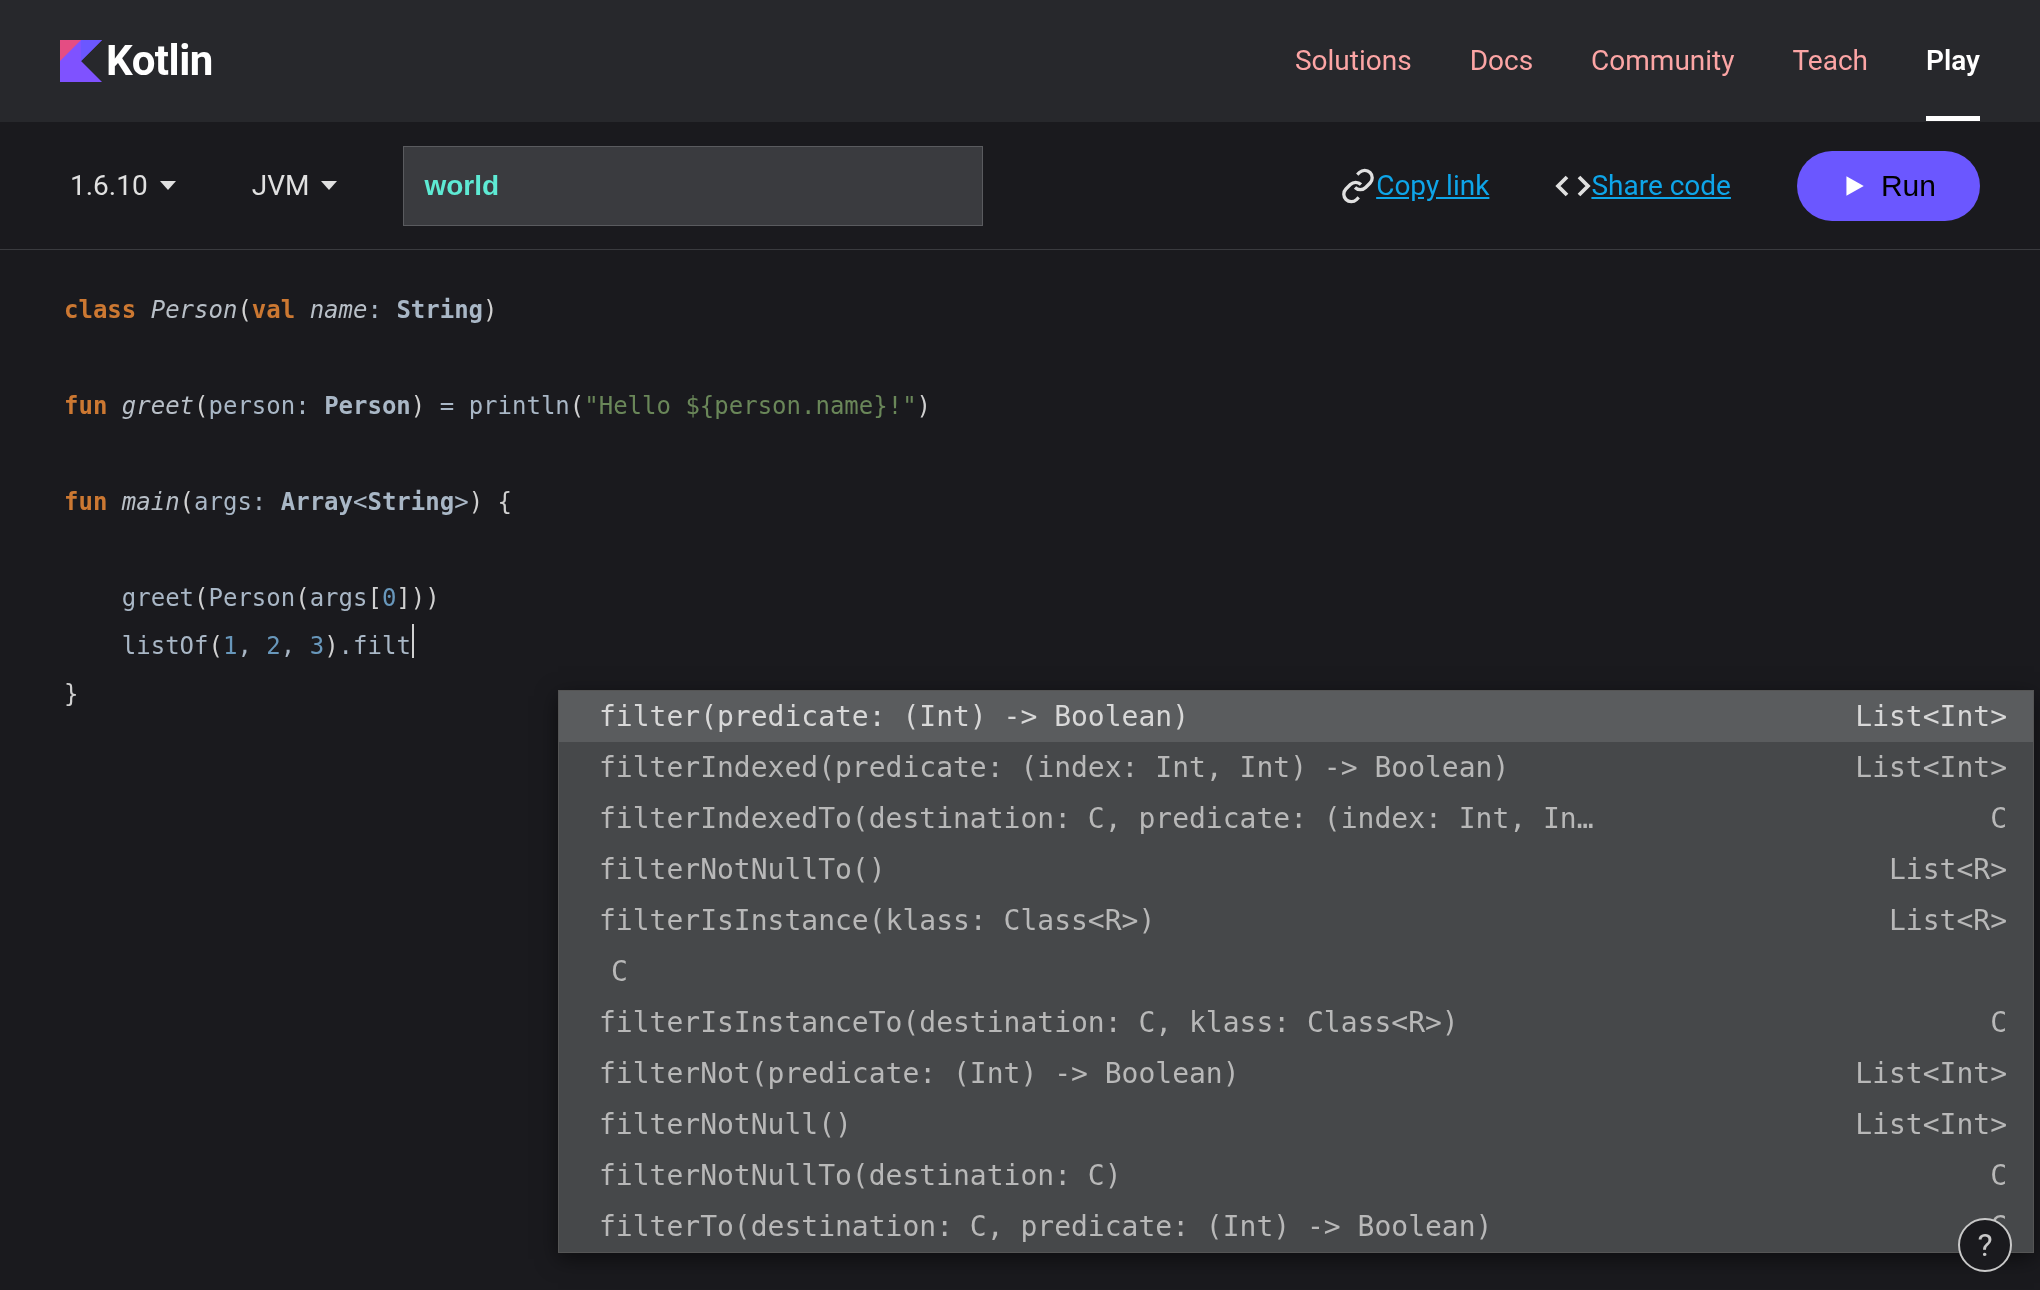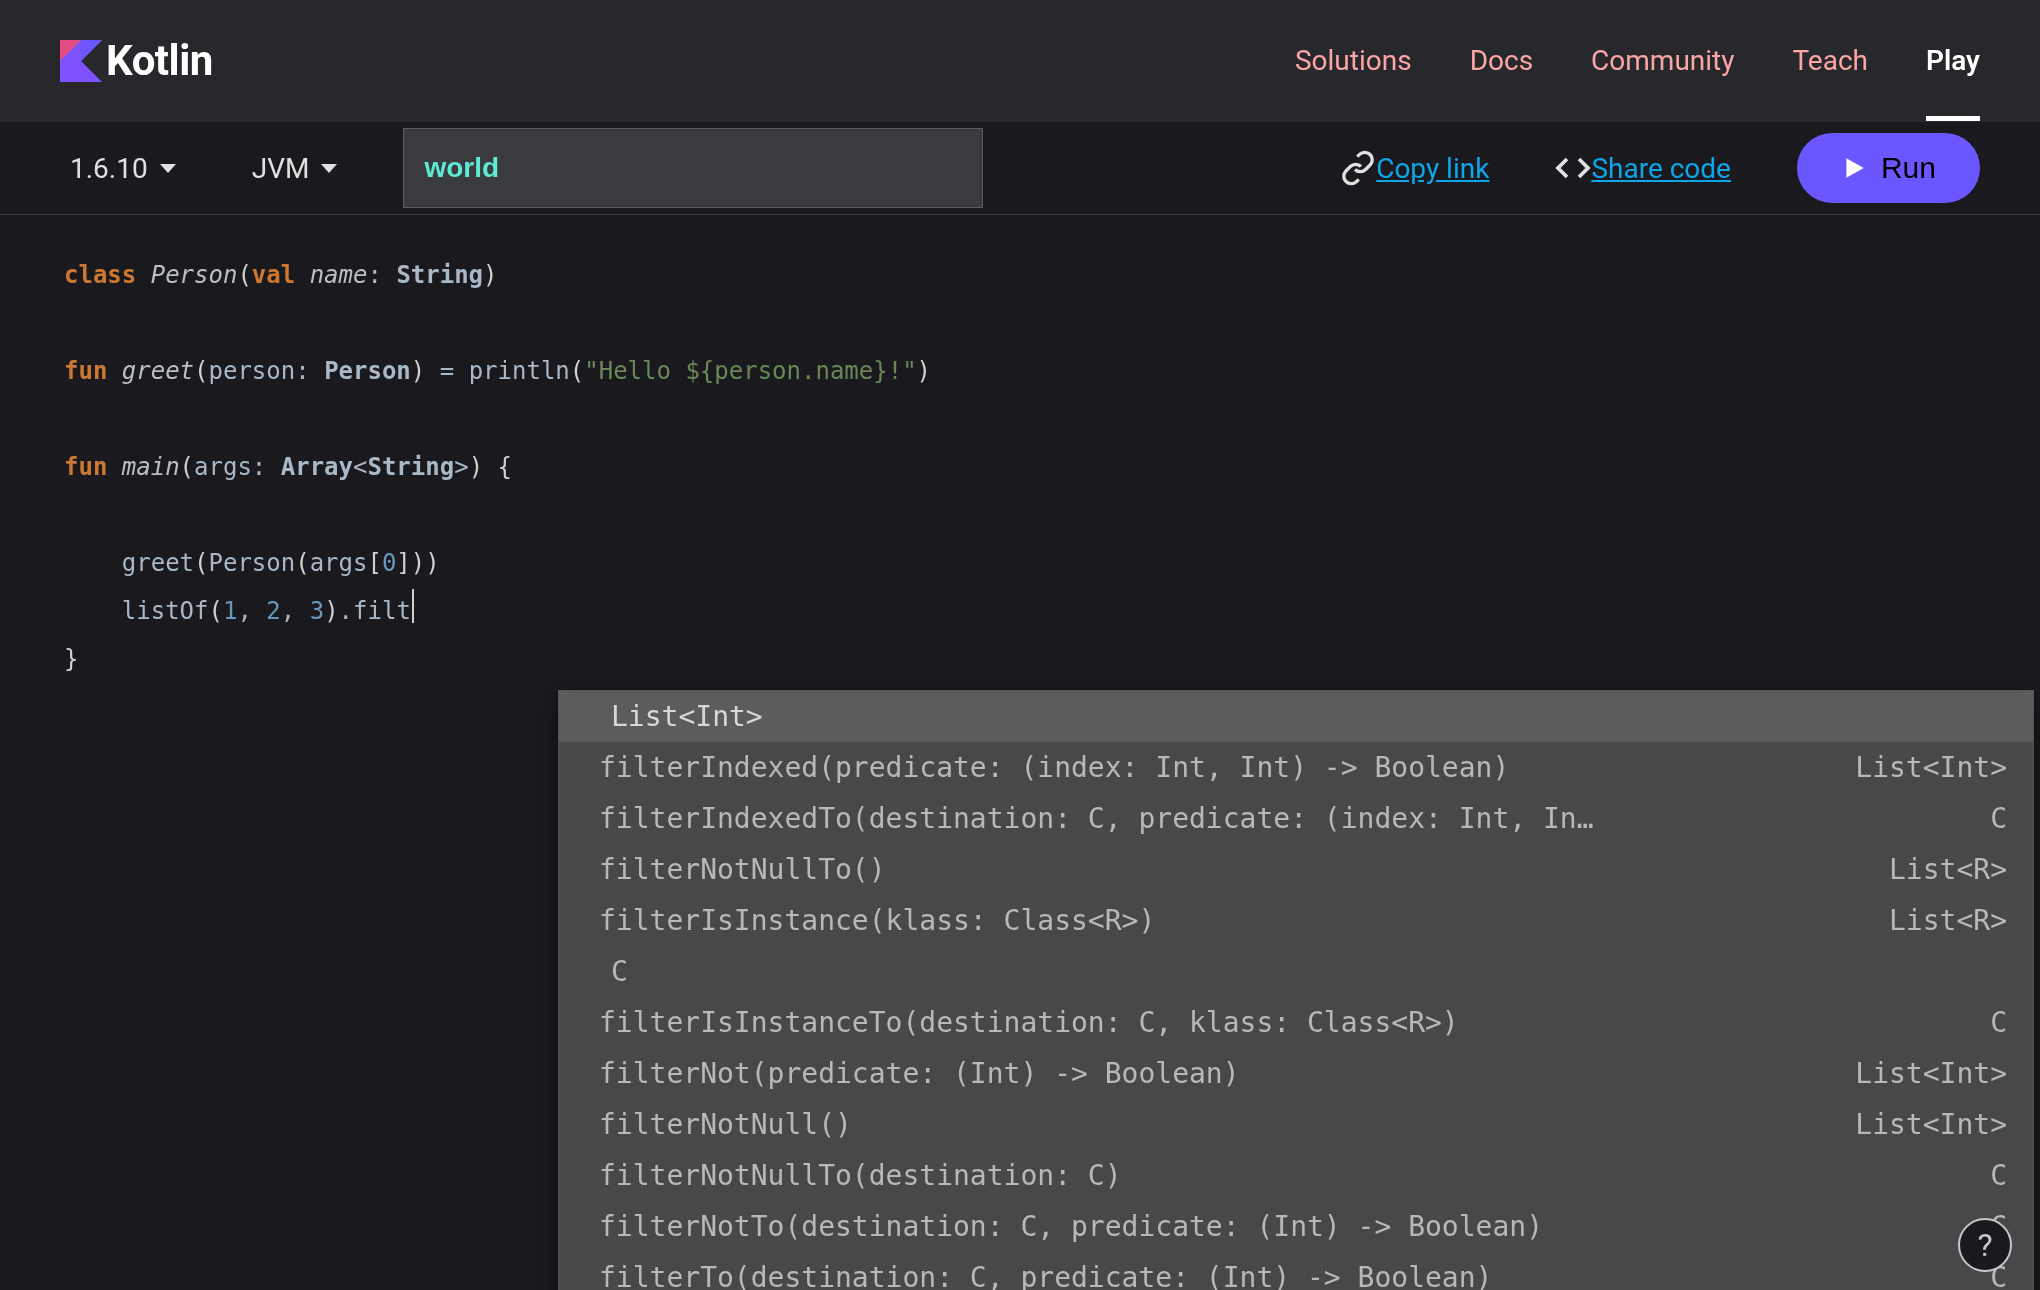--- a/index.html
+++ b/index.html
@@ -62,21 +62,21 @@
     bottom: -44px;
     height: 5px;
     background: #ffffff;
   }
 
   
   .toolbar {
     display: flex;
     align-items: center;
     padding: 0 60px;
-    height: 93px;
+    height: 128px;
     gap: 26px;
     border-bottom: 1px solid #3a3b3f;
   }
   .dropdown {
     display: flex;
     align-items: center;
     gap: 12px;
     font-size: 28px;
     color: #e0e0e0;
     cursor: pointer;
@@ -259,20 +259,21 @@
 <span class="kw-orange">fun</span> <span class="name-it">greet</span><span class="paren">(</span><span class="fname">person</span><span class="pun">: </span><span class="type">Person</span><span class="paren">)</span> <span class="pun">=</span> <span class="fname">println</span><span class="paren">(</span><span class="str">"Hello </span><span class="str-lt">${person.name}</span><span class="str">!"</span><span class="paren">)</span>
 
 <span class="kw-orange">fun</span> <span class="name-it">main</span><span class="paren">(</span><span class="fname">args</span><span class="pun">: </span><span class="type">Array</span><span class="pun">&lt;</span><span class="type">String</span><span class="pun">&gt;</span><span class="paren">)</span> <span class="paren">{</span>
 
     <span class="fname">greet</span><span class="paren">(</span><span class="fname">Person</span><span class="paren">(</span><span class="fname">args</span><span class="paren">[</span><span class="num">0</span><span class="paren">]</span><span class="paren">)</span><span class="paren">)</span>
     <span class="fname">listOf</span><span class="paren">(</span><span class="num">1</span><span class="pun">, </span><span class="num">2</span><span class="pun">, </span><span class="num">3</span><span class="paren">)</span><span class="pun">.</span><span class="fname">filt</span><span class="cursor-bar"></span>
 <span class="paren">}</span></div>
 
 <div class="autocomplete" id="ac">
     <div class="ac-row selected">
+      <span class="sig">filter(predicate: (Int) -&gt; Boolean)</span>
       <span class="ret">List&lt;Int&gt;</span>
     </div>
     <div class="ac-row">
       <span class="sig">filterIndexed(predicate: (index: Int, Int) -&gt; Boolean)</span>
       <span class="ret">List&lt;Int&gt;</span>
     </div>
     <div class="ac-row">
       <span class="sig">filterIndexedTo(destination: C, predicate: (index: Int, In…</span>
       <span class="ret">C</span>
     </div>
@@ -297,22 +298,18 @@
     </div>
     <div class="ac-row">
       <span class="sig">filterNotNull()</span>
       <span class="ret">List&lt;Int&gt;</span>
     </div>
     <div class="ac-row">
       <span class="sig">filterNotNullTo(destination: C)</span>
       <span class="ret">C</span>
     </div>
     <div class="ac-row">
-      <span class="sig">filterNotTo(destination: C, predicate: (Int) -&gt; Boolean)</span>
-      <span class="ret">C</span>
-    </div>
-    <div class="ac-row">
       <span class="sig">filterTo(destination: C, predicate: (Int) -&gt; Boolean)</span>
       <span class="ret">C</span>
     </div>
   </div>
 
 <div class="help">?</div>
 
 </body></html>

